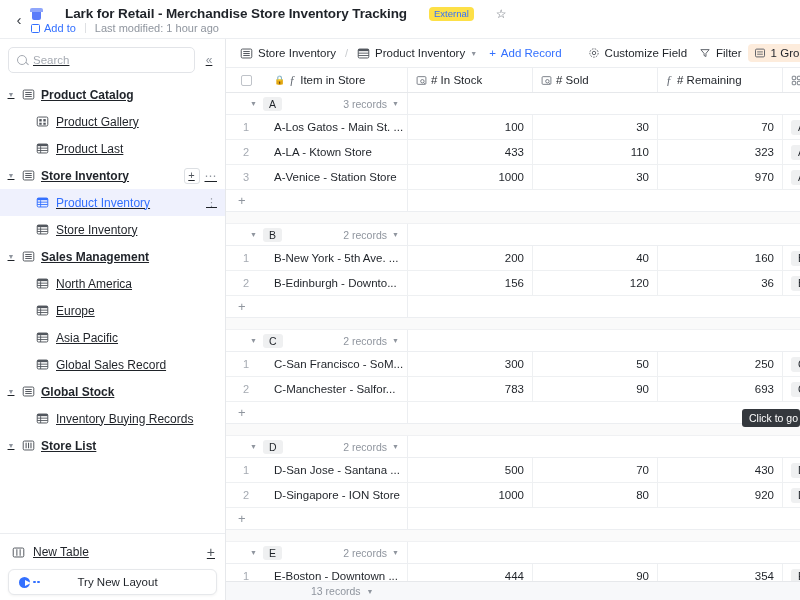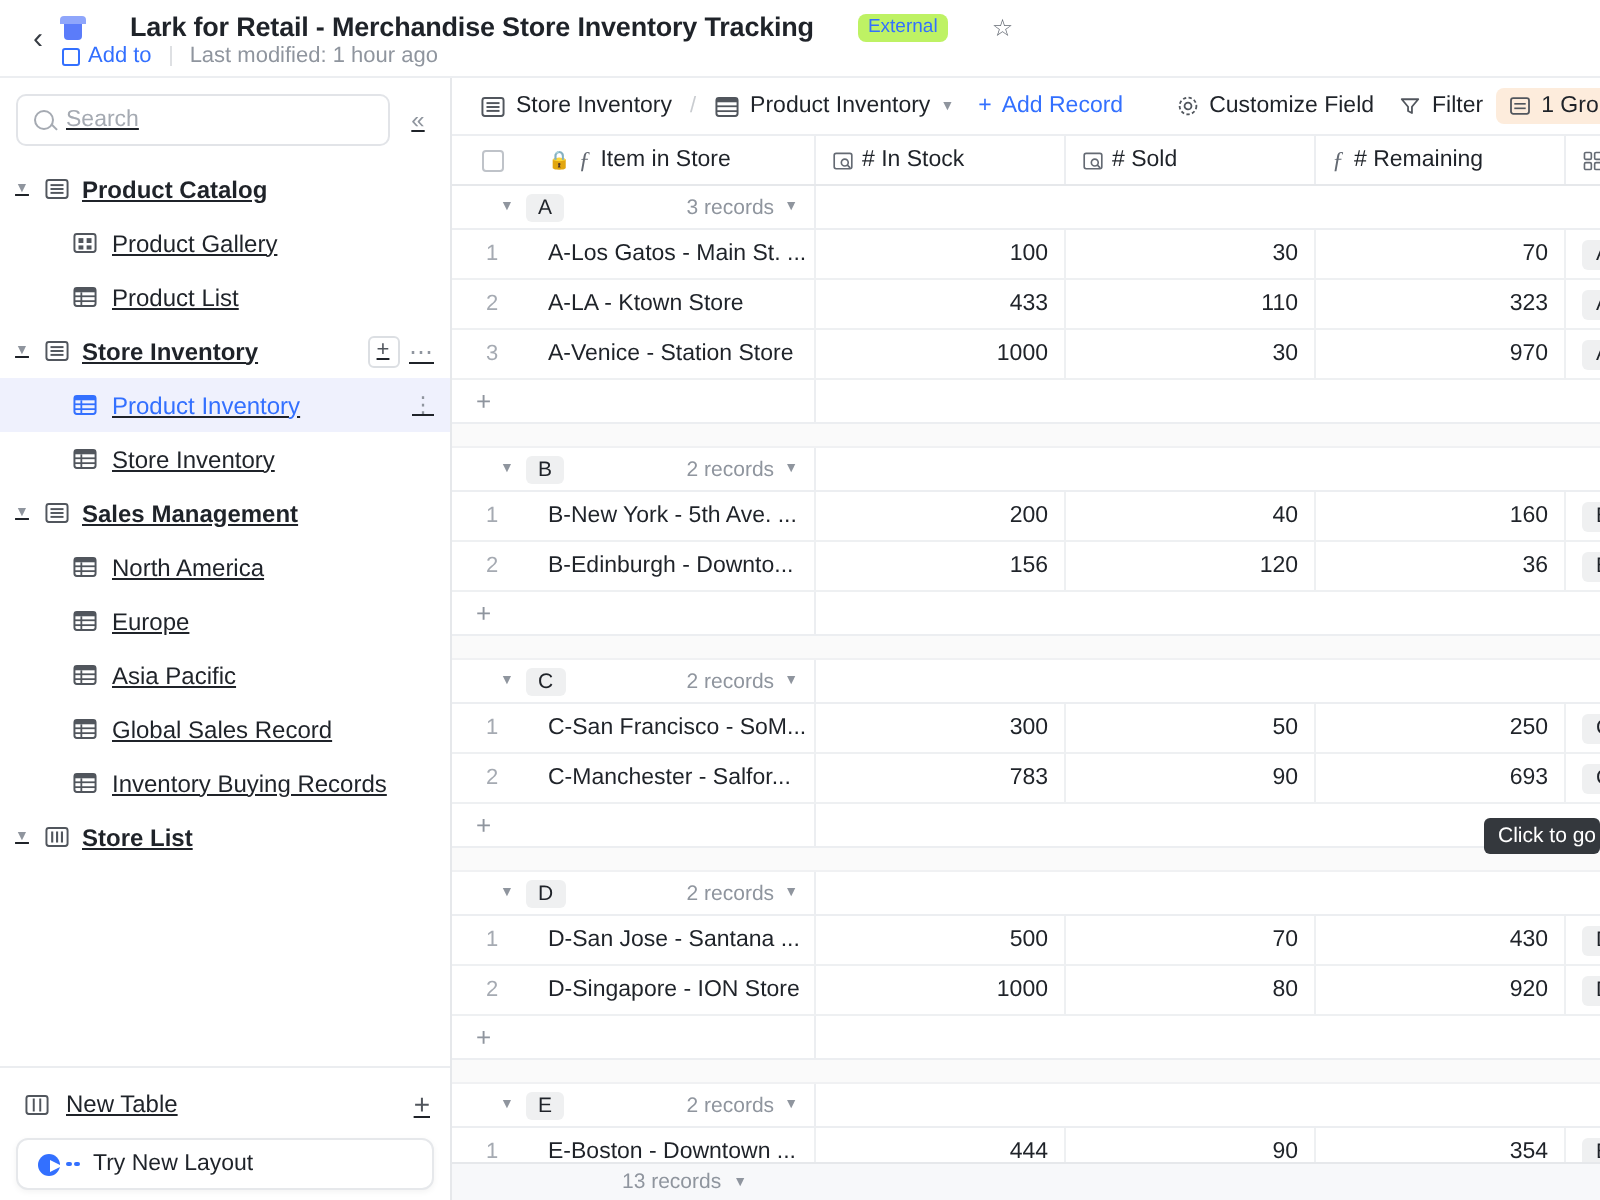--- a/index.html
+++ b/index.html
@@ -15,21 +15,21 @@
 
   
   .topbar { height: 38px; display: flex; align-items: flex-start; padding: 5px 10px 0 8px; flex: 0 0 38px; background:#fff; }
   .back-chevron { width: 22px; height: 28px; display:flex; align-items:center; justify-content:center; color:#373c43; font-size:15px; cursor:pointer; }
   .title-block { display: flex; flex-direction: column; gap: 1px; padding-top: 1px; }
   .title-row { display: flex; align-items: center; gap: 22px; }
   .doc-icon { width:13px; height:14px; display:inline-block; position:relative; flex:0 0 13px; }
   .doc-icon::before{ content:""; position:absolute; left:2px; top:2px; width:9px; height:11px; background:#5b7cfa; border-radius:1px 1px 2px 2px;}
   .doc-icon::after{ content:""; position:absolute; left:0px; top:1px; width:13px; height:4px; background:#8fa6fb; border-radius:2px 2px 0 0;}
   .doc-title { font-size: 13.5px; font-weight: 700; color:#1f2329; letter-spacing:-0.1px; white-space:nowrap; }
-  .ext-badge { font-size: 9.5px; background:#bef264; color:#3370ff; padding:1.5px 5px; border-radius:4px; font-weight:400; }
+  .ext-badge { font-size: 9.5px; background:#fde047; color:#3370ff; padding:1.5px 5px; border-radius:4px; font-weight:400; }
   .star-icon { font-size:12px; color:#646a73; cursor:pointer; }
   .subtitle-row { display:flex; align-items:center; gap:9px; font-size:11px; color:#646a73; padding-left:1px; }
   .addto { display:flex; align-items:center; gap:4px; color:#3370ff; cursor:pointer; }
   .addto .sq { width:9px; height:9px; border:1.2px solid #3370ff; border-radius:1.5px; display:inline-block; }
   .divider-v { width:1px; height:10px; background:#dee0e3; }
   .modified { color:#8f959e; }
 
   
   .body { flex:1; display:flex; min-height:0; border-top:1px solid #eceef1; }
 
@@ -56,21 +56,21 @@
   .dots { color:#8f959e; font-size:12px; letter-spacing:0.5px; cursor:pointer;}
   .vdots { margin-left:auto; color:#8f959e; font-size:11px; cursor:pointer; }
 
   .nav-bottom { border-top:1px solid #ebedf0; padding:4px 0 6px 0; }
   .bottom-row { height:28px; display:flex; align-items:center; gap:8px; padding:0 10px 0 12px; cursor:pointer; }
   .bottom-row .lbl { font-size:12px; color:#1f2329; }
   .bottom-row .plus { margin-left:auto; font-size:14px; color:#51565d; }
 
   .trylayout { position:absolute; left:8px; right:8px; bottom:5px; height:26px; border:1px solid #e6e8eb; border-radius:6px; background:#fff;
                display:flex; align-items:center; gap:7px; padding:0 10px; box-shadow:0 1px 3px rgba(0,0,0,0.05); cursor:pointer; }
-  .trylayout .lbl { font-size:11.5px; color:#1f2329; }
+  .trylayout .lbl { font-size:11.5px; color:#1f2329;margin-left:31px; }
   .pac { width:11px; height:11px; border-radius:50%; background:#3370ff; position:relative; flex:0 0 11px;}
   .pac::after{content:"";position:absolute;right:-1px;top:3px;width:0;height:0;border-left:6px solid #fff;border-top:3px solid transparent;border-bottom:3px solid transparent;}
   .pacdots{display:flex;gap:1.5px;margin-left:-4px;}
   .pacdots i{width:2.5px;height:2.5px;border-radius:50%;background:#3370ff;display:block;}
 
   
   .main { flex:1; display:flex; flex-direction:column; min-width:0; background:#fff; }
   .toolbar { height:29px; flex:0 0 29px; display:flex; align-items:center; gap:0px; padding:0 6px 0 8px; border-bottom:1px solid #eceef1; }
   .tb-item { display:flex; align-items:center; gap:5px; padding:3px 6px; border-radius:4px; font-size:11.5px; color:#1f2329; cursor:pointer; white-space:nowrap; }
   .tb-item.blue { color:#3370ff; }
@@ -181,21 +181,21 @@
         </div>
 
         <div class="nav-item">
           <svg class="grid-ico" viewBox="0 0 16 16">
               <rect x="1.5" y="2.5" width="13" height="11" rx="1.5" fill="none" stroke="#51565d" stroke-width="1.2"></rect>
               <rect x="1.5" y="2.5" width="13" height="2.6" fill="#51565d"></rect>
               <rect x="1.5" y="7" width="13" height="1.1" fill="#51565d"></rect>
               <rect x="1.5" y="10" width="13" height="1.1" fill="#51565d"></rect>
               <rect x="5.2" y="5.1" width="1.1" height="8.4" fill="#51565d"></rect>
             </svg>
-          <span class="nav-label">Product List</span>
+          <span class="nav-label">Product Last</span>
         </div>
 
         <div class="nav-group">
           <span class="caret">▼</span>
           <svg class="grid-ico" viewBox="0 0 16 16">
               <rect x="1.5" y="2.5" width="13" height="11" rx="1.5" fill="none" stroke="#51565d" stroke-width="1.2"></rect>
               <rect x="4" y="5" width="8" height="1.2" fill="#51565d"></rect>
               <rect x="4" y="7.4" width="8" height="1.2" fill="#51565d"></rect>
               <rect x="4" y="9.8" width="8" height="1.2" fill="#51565d"></rect>
             </svg>
@@ -274,20 +274,30 @@
           <svg class="grid-ico" viewBox="0 0 16 16">
               <rect x="1.5" y="2.5" width="13" height="11" rx="1.5" fill="none" stroke="#51565d" stroke-width="1.2"></rect>
               <rect x="1.5" y="2.5" width="13" height="2.6" fill="#51565d"></rect>
               <rect x="1.5" y="7" width="13" height="1.1" fill="#51565d"></rect>
               <rect x="1.5" y="10" width="13" height="1.1" fill="#51565d"></rect>
               <rect x="5.2" y="5.1" width="1.1" height="8.4" fill="#51565d"></rect>
             </svg>
           <span class="nav-label">Global Sales Record</span>
         </div>
 
+        <div class="nav-group">
+          <span class="caret">▼</span>
+          <svg class="grid-ico" viewBox="0 0 16 16">
+              <rect x="1.5" y="2.5" width="13" height="11" rx="1.5" fill="none" stroke="#51565d" stroke-width="1.2"></rect>
+              <rect x="4" y="5" width="8" height="1.2" fill="#51565d"></rect>
+              <rect x="4" y="7.4" width="8" height="1.2" fill="#51565d"></rect>
+              <rect x="4" y="9.8" width="8" height="1.2" fill="#51565d"></rect>
+            </svg>
+          <span class="nav-label">Global Stock</span>
+        </div>
         <div class="nav-item">
           <svg class="grid-ico" viewBox="0 0 16 16">
               <rect x="1.5" y="2.5" width="13" height="11" rx="1.5" fill="none" stroke="#51565d" stroke-width="1.2"></rect>
               <rect x="1.5" y="2.5" width="13" height="2.6" fill="#51565d"></rect>
               <rect x="1.5" y="7" width="13" height="1.1" fill="#51565d"></rect>
               <rect x="1.5" y="10" width="13" height="1.1" fill="#51565d"></rect>
               <rect x="5.2" y="5.1" width="1.1" height="8.4" fill="#51565d"></rect>
             </svg>
           <span class="nav-label">Inventory Buying Records</span>
         </div>

